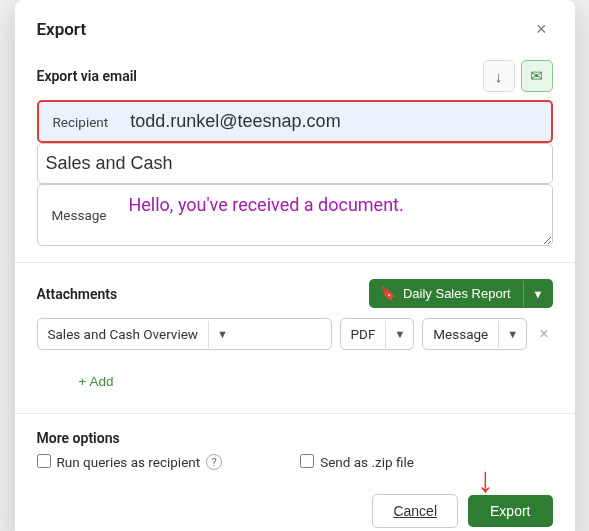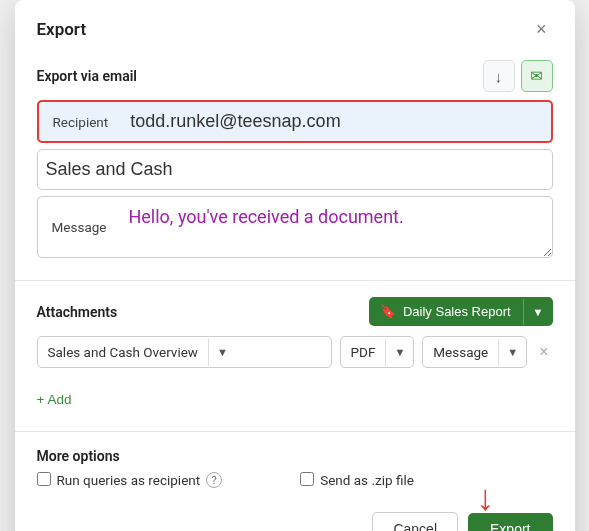--- a/index.html
+++ b/index.html
@@ -78,21 +78,20 @@
     .icon-btn.active {
       background: #e8f5e9;
       border-color: #81c784;
       color: #388e3c;
     }
     .form-row {
       display: flex;
       align-items: center;
       border: 1px solid #ccc;
       border-radius: 5px;
-      margin-bottom: 6px;
       background: #fff;
       overflow: hidden;
     }
     .form-row.highlighted {
       border: 2px solid #e53935;
       background: #eaf3fb;
     }
     .form-row-label {
       padding: 9px 14px;
       color: #444;
@@ -191,20 +190,21 @@
     }
     .add-link {
       color: #388e3c;
       font-size: 13.5px;
       cursor: pointer;
       background: none;
       border: none;
       padding: 2px 0;
       margin-bottom: 6px;
       display: inline-block;
+      margin-left: 42px;
     }
     .divider {
       border: none;
       border-top: 1px solid #e8e8e8;
       margin: 6px 0;
     }
     .more-options-section {
       padding: 10px 22px;
     }
     .checkbox-row {

